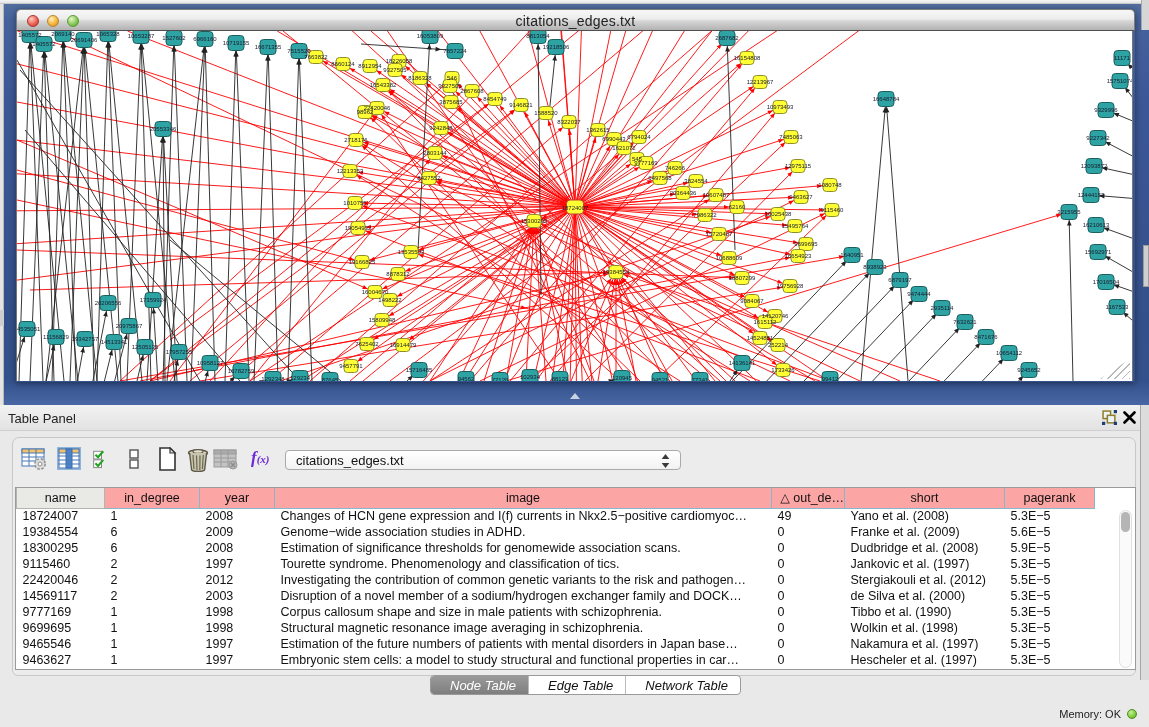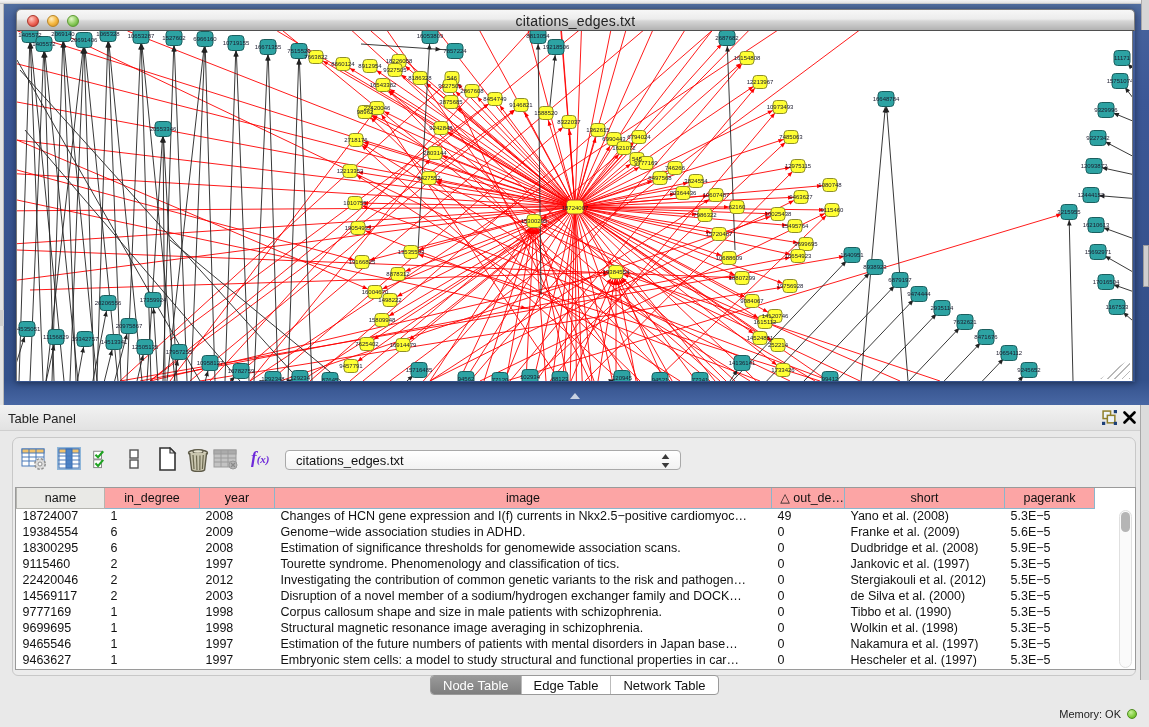--- a/index.html
+++ b/index.html
@@ -48,21 +48,21 @@
   table.grid { border-collapse:collapse; table-layout:fixed; width:1078px; font-size:12.5px; }
   table.grid th { background:#fca5a5; border:1px solid #8ab6cc; border-top:none; font-weight:normal; height:20px; font-size:12.5px; color:#111; padding:0;}
   table.grid th.first { background:#e9e9e6; border-color:#b5b5b0;}
   table.grid td { height:16px; padding:0 0 0 6px; color:#111; white-space:nowrap; overflow:hidden; }
   td.c { text-align:left; padding:0 0 0 6px;}
   .vscroll { position:absolute; right:3px; top:22px; width:13px; height:158px; background:#fafafa; border:1px solid #e0e0e0; border-radius:7px;}
   .vthumb { position:absolute; left:1px; top:1px; width:9px; height:20px; background:#b5b5b5; border-radius:5px;}
   
   .tabs { position:absolute; left:430px; top:675px; height:20px; display:flex;
      border:1px solid #9a9a9a; border-radius:4px; overflow:hidden; background:#fff; font-size:13px;}
-  .tab { padding:2px 12px 0 12px; color:#111; border-left:1px solid #bbb; }
+  .tab { padding:2px 12px 0 19px; color:#111; border-left:1px solid #bbb;font-style:italic; }
   .tab.sel { background:linear-gradient(180deg,#9a9a9a,#7e7e7e); color:#fff; border-left:none;}
   .mem { position:absolute; right:28px; top:708px; font-size:11px; color:#222;}
   .memdot { position:absolute; right:12px; top:709px; width:10px; height:10px; border-radius:50%;
      background:radial-gradient(circle at 35% 30%, #c6f09a, #7ecb3a 60%, #58a51e); border:1px solid #4d8d1d;}
 </style>
 </head>
 <body>
 <div class="desktop"></div>
 <div class="leftstrip"></div>
 <div class="lhandle"></div>

